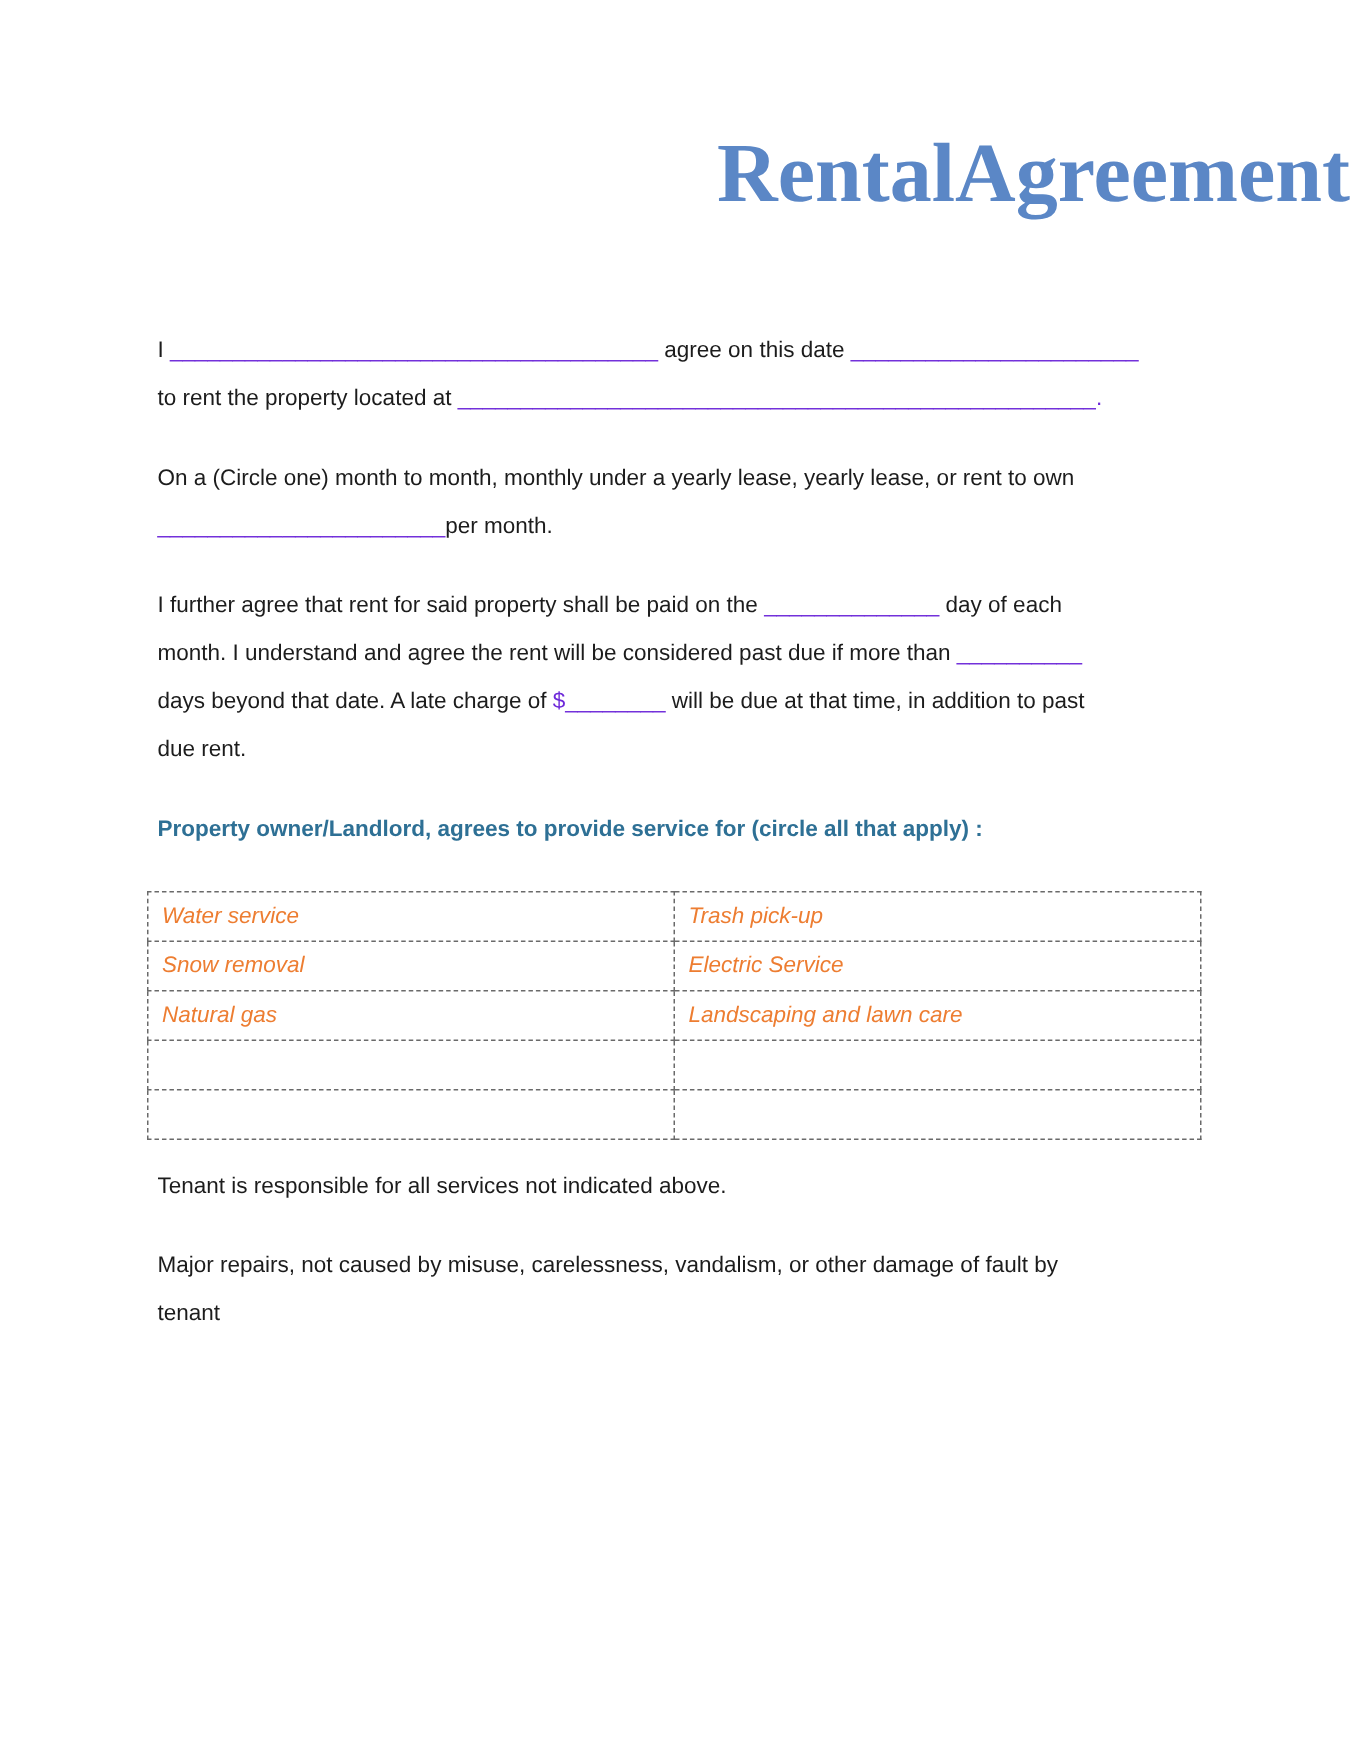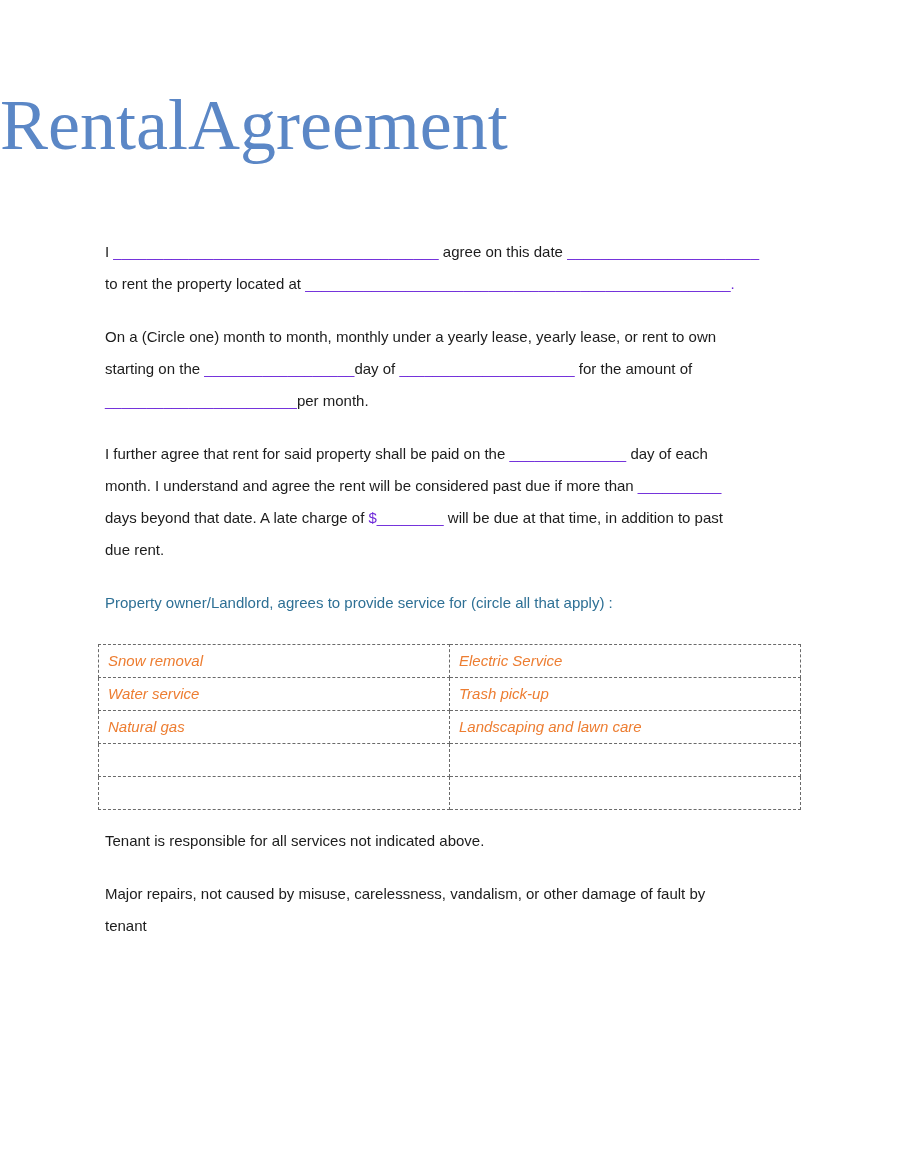--- a/index.html
+++ b/index.html
@@ -9,40 +9,40 @@
     color: #1c1c1c;
   }
   .page {
     position: relative;
     width: 900px; height: 1165px;
     background: #ffffff;
     overflow: hidden;
   }
   .doc-title {
     margin: 85px 0 0 0;
-    text-align: left;
+    text-align: right;
     font-family: "Liberation Serif", serif;
-    font-weight: 400;
-    font-size: 72px;
+    font-weight: 700;
+    font-size: 56px;
     line-height: 1.12;
     color: #5b87c6;
     letter-spacing: 0px;
   }
   .doc-body {
     margin: 70px 90px 0 105px;
     font-size: 15px;
     line-height: 32px;
   }
   .para { margin: 0 0 21px 0; }
   .doc-line { white-space: nowrap; }
   .seg-text { color: #1c1c1c; }
   .seg-blank { color: #6d28d9; letter-spacing: 0px; }
   .services-heading {
     font-size: 15px;
-    font-weight: 400;
+    font-weight: 700;
     color: #2e7095;
     margin: 0 0 25px 0;
     line-height: 32px;
     white-space: nowrap;
   }
   table.services {
     border-collapse: collapse;
     table-layout: fixed;
     width: 703px;
     margin: 0 0 15px -7px;
@@ -67,42 +67,41 @@
 
   <div class="doc-body">
 
     <div class="para">
         <div class="doc-line"><span class="seg-text">I </span><span class="seg-blank">_______________________________________</span><span class="seg-text"> agree on this date </span><span class="seg-blank">_______________________</span></div>
         <div class="doc-line"><span class="seg-text">to rent the property located at </span><span class="seg-blank">___________________________________________________</span><span class="seg-blank">.</span></div>
       </div>
 
     <div class="para">
         <div class="doc-line"><span class="seg-text">On a (Circle one) month to month, monthly under a yearly lease, yearly lease, or rent to own</span></div>
-        <div class="doc-line"><span class="seg-text">starting on the </span><span class="seg-blank">__________________</span><span class="seg-text">day of </span><span class="seg-blank">_____________________</span><span class="seg-text"> for the amount of</span></div>
         <div class="doc-line"><span class="seg-blank">_______________________</span><span class="seg-text">per month.</span></div>
       </div>
 
     <div class="para">
         <div class="doc-line"><span class="seg-text">I further agree that rent for said property shall be paid on the </span><span class="seg-blank">______________</span><span class="seg-text"> day of each</span></div>
         <div class="doc-line"><span class="seg-text">month. I understand and agree the rent will be considered past due if more than </span><span class="seg-blank">__________</span></div>
         <div class="doc-line"><span class="seg-text">days beyond that date. A late charge of </span><span class="seg-blank">$________</span><span class="seg-text"> will be due at that time, in addition to past</span></div>
         <div class="doc-line"><span class="seg-text">due rent.</span></div>
       </div>
 
     <h2 class="services-heading">Property owner/Landlord, agrees to provide service for (circle all that apply) :</h2>
 
     <table class="services">
       <tbody>
           <tr>
+            <td>Water service</td>
+            <td>Trash pick-up</td>
+          </tr>
+          <tr>
             <td>Snow removal</td>
             <td>Electric Service</td>
-          </tr>
-          <tr>
-            <td>Water service</td>
-            <td>Trash pick-up</td>
           </tr>
           <tr>
             <td>Natural gas</td>
             <td>Landscaping and lawn care</td>
           </tr>
           <tr>
             <td></td>
             <td></td>
           </tr>
           <tr>

